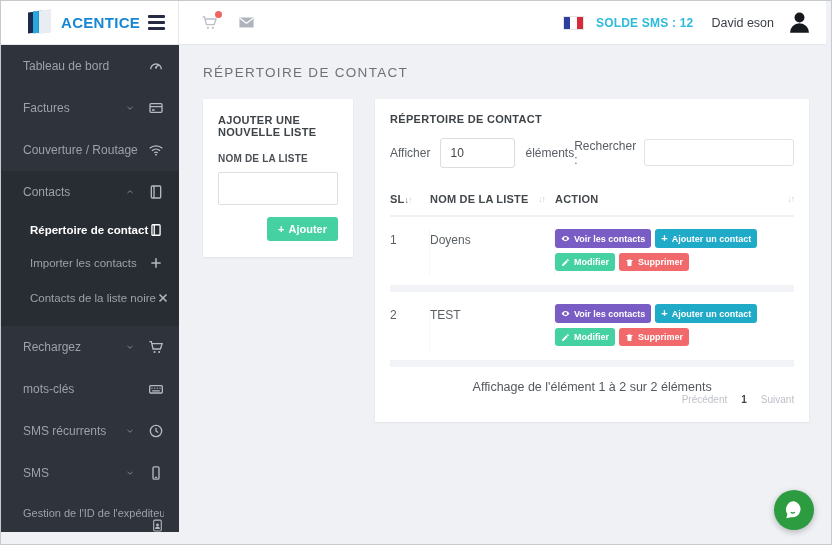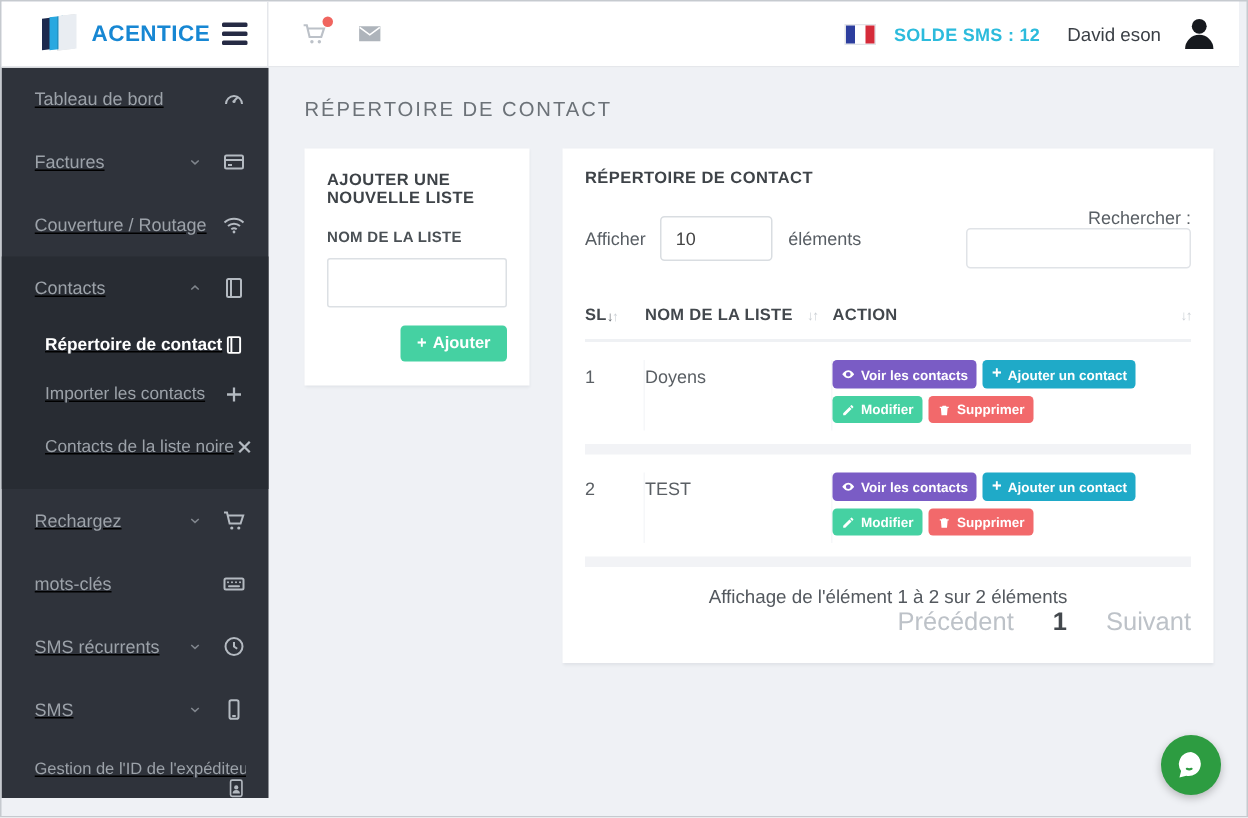--- a/index.html
+++ b/index.html
@@ -25,21 +25,21 @@
   .header-right { margin-left:auto; display:flex; align-items:center; padding-right:13px; }
   .flag { width:21px; height:14px; display:flex; border:1px solid #E2E4E8; margin-right:12px; flex:none; }
   .flag i { flex:1; }
   .flag .fb { background:#2D3E9E; } .flag .fw { background:#fff; } .flag .fr { background:#D52B3A; }
   .solde { color:#2CBBDC; font-size:12px; font-weight:bold; letter-spacing:.2px; margin-right:18px; cursor:pointer; }
   .username { color:#3A3F45; font-size:12.5px; margin-right:12px; cursor:pointer; }
   .avatar { width:27px; height:27px; color:#16191E; cursor:pointer; }
   .avatar svg { width:100%; height:100%; }
 
   
-  .sidebar { position:absolute; top:44px; bottom:12px; left:0; width:178px; background:#2F333B; z-index:4;text-decoration:underline; }
+  .sidebar { position:absolute; top:44px; bottom:12px; left:0; width:178px; background:#2F333B; z-index:4; }
   .side-item { height:42px; display:flex; align-items:center; padding:0 15px 0 22px; color:#9CA2A9; font-size:12px; cursor:pointer; }
   .side-item .lbl { flex:1; white-space:nowrap; overflow:hidden; }
   .chev { width:10px; height:10px; color:#80868D; margin-right:13px; flex:none; }
   .chev svg { width:100%; height:100%; display:block; }
   .sicon { width:16px; height:16px; color:#B4BAC1; flex:none; }
   .sicon svg { width:100%; height:100%; display:block; }
   .group-open { background:#282C33; }
   .sub-item { height:33px; display:flex; align-items:center; padding:0 16px 0 29px; color:#9CA2A9; font-size:11.5px; cursor:pointer; }
   .sub-item .lbl { flex:1; white-space:nowrap; }
   .sub-item .sicon { width:14px; height:14px; }
@@ -61,21 +61,21 @@
   .field-label { color:#4A5055; font-size:10px; font-weight:bold; letter-spacing:.2px; margin:15px 0 8px; }
   .text-input { width:100%; height:33px; border:1px solid #DCE0E4; border-radius:2px; padding:0 8px; font-size:12px; color:#444; outline:none; font-family:inherit; }
   .btn-row { text-align:right; margin-top:12px; }
   .btn-add { display:inline-flex; align-items:center; gap:4px; background:#45D1A2; color:#fff; border:none; border-radius:3px; padding:6px 11px; font-size:11px; font-weight:bold; cursor:pointer; font-family:inherit; }
   .btn-add .plus { font-size:12px; font-weight:bold; line-height:1; }
 
   
   .table-card { flex:1; padding:14px 15px 13px; }
   .controls { display:flex; align-items:center; margin-top:13px; font-size:12px; color:#585E64; }
   .len-input { width:75px; height:30px; border:1px solid #D9DDE1; border-radius:3px; margin:0 10px; padding:0 9px; font-size:12px; color:#444; outline:none; font-family:inherit; }
-  .search-wrap { margin-left:auto; display:flex; align-items:flex-end;flex-direction:column; }
+  .search-wrap { margin-left:auto; display:flex; align-items:flex-start; }
   .search-input { width:150px; height:27px; border:1px solid #E0E3E7; border-radius:3px; margin-left:8px; padding:0 8px; font-size:12px; color:#444; outline:none; font-family:inherit; }
 
   .thead { display:flex; align-items:center; margin-top:17px; padding:8px 0 10px; border-bottom:2px solid #EFF1F4; color:#43484D; font-size:11px; font-weight:bold; letter-spacing:.2px; }
   .col-sl { width:40px; display:flex; align-items:flex-end; }
   .col-name { width:125px; display:flex; align-items:center; justify-content:space-between; padding-right:10px; }
   .col-action { flex:1; display:flex; align-items:center; justify-content:space-between; }
   .sort { font-size:9px; letter-spacing:-1px; cursor:pointer; white-space:nowrap; }
   .sort .dn, .sort .up { color:#CBD0D5; }
   .sort.asc .dn { color:#62686E; }
 
@@ -88,21 +88,21 @@
   .abtn { display:inline-flex; align-items:center; gap:4px; border:none; border-radius:3px; color:#fff; font-size:9px; font-weight:bold; padding:4px 6px; cursor:pointer; font-family:inherit; white-space:nowrap; }
   .abtn svg { width:9px; height:9px; flex:none; }
   .abtn-view { background:#7A5CC5; }
   .abtn-addc { background:#1FAAC8; }
   .abtn-edit { background:#45D1A2; }
   .abtn-del  { background:#F2696B; }
   .abtn-addc .plus, .btn-add .plus { font-size:11px; font-weight:bold; line-height:1; }
 
   .tfoot { display:flex; align-items:center; padding:13px 0 4px;flex-direction:column; }
   .info-text { font-size:12.5px; color:#53585E; }
-  .pager { margin-left:auto; display:flex; align-items:center; font-size:17px;gap:12px; }
+  .pager { margin-left:auto; display:flex; align-items:center; font-size:10px; }
   .page-prev, .page-next { color:#BDC2C8; cursor:default; }
   .page-cur { color:#43484D; font-weight:bold; margin:0 14px; cursor:pointer; }
 
   
   .chat-fab { position:absolute; right:17px; bottom:14px; width:40px; height:40px; border-radius:50%; background:#2D9C41; box-shadow:0 2px 6px rgba(0,0,0,.25); display:flex; align-items:center; justify-content:center; cursor:pointer; z-index:6; }
   .chat-fab svg { width:22px; height:22px; }
 </style>
 </head>
 <body>
 

